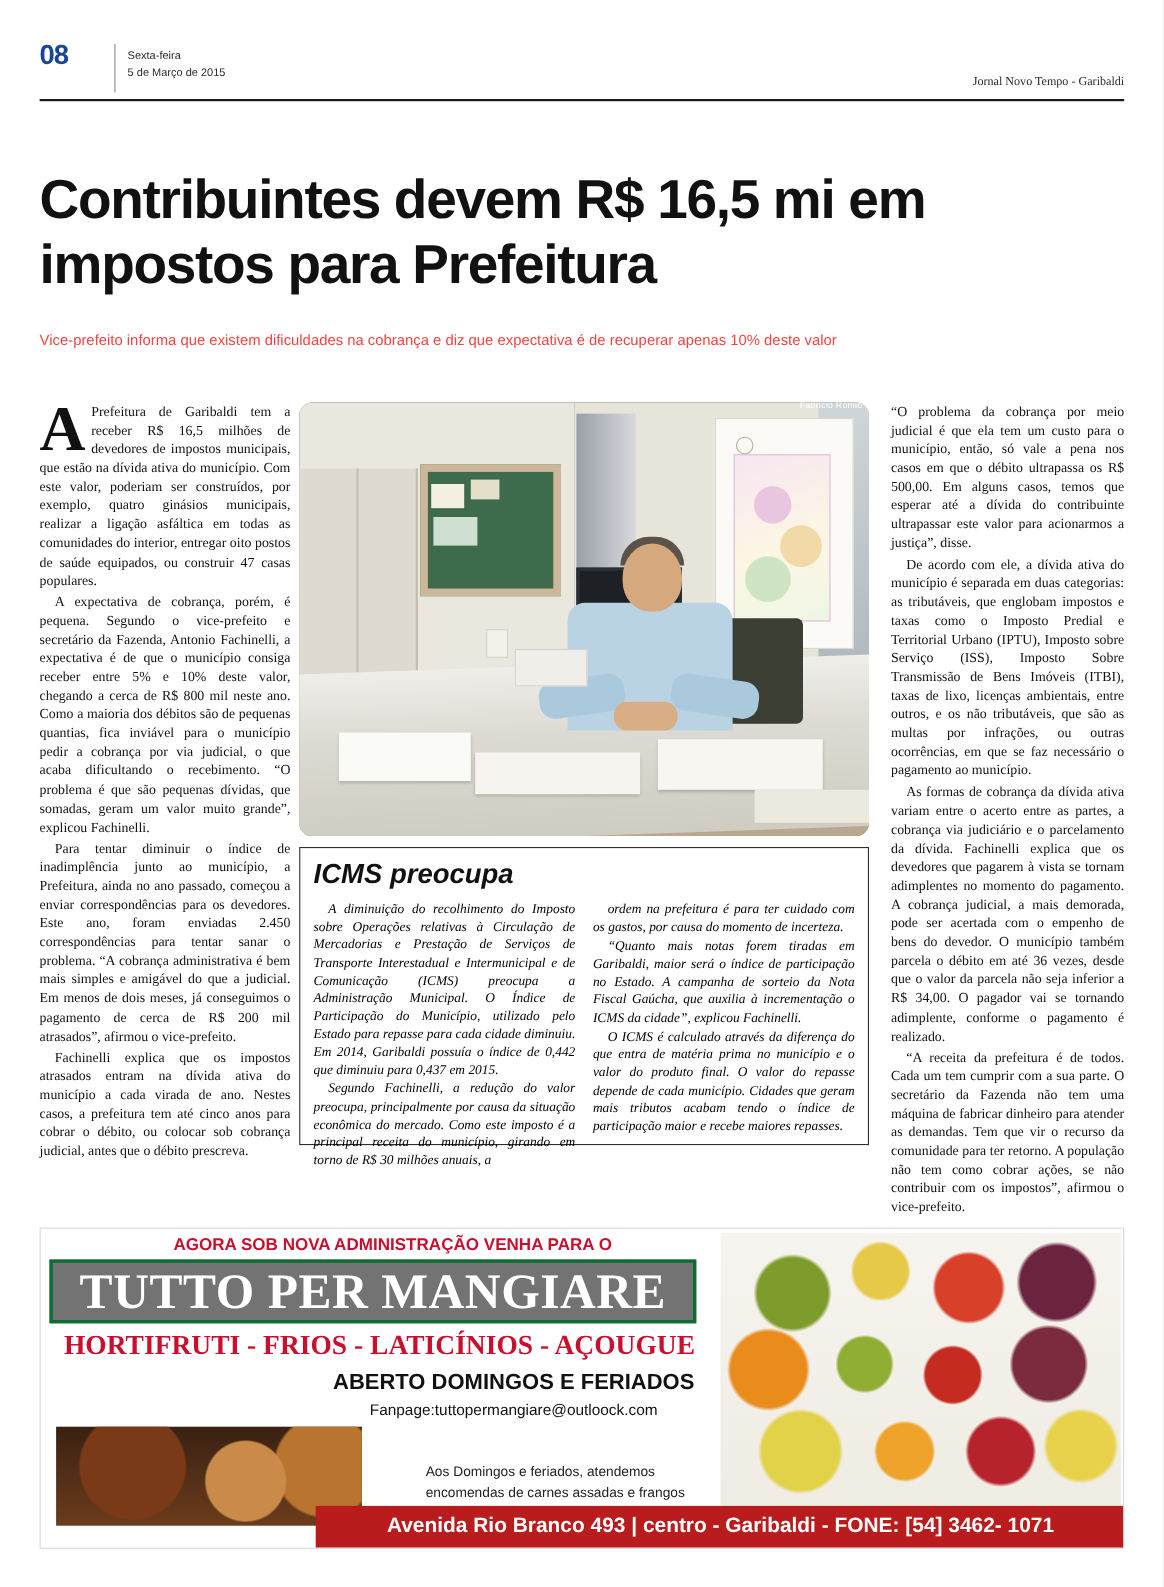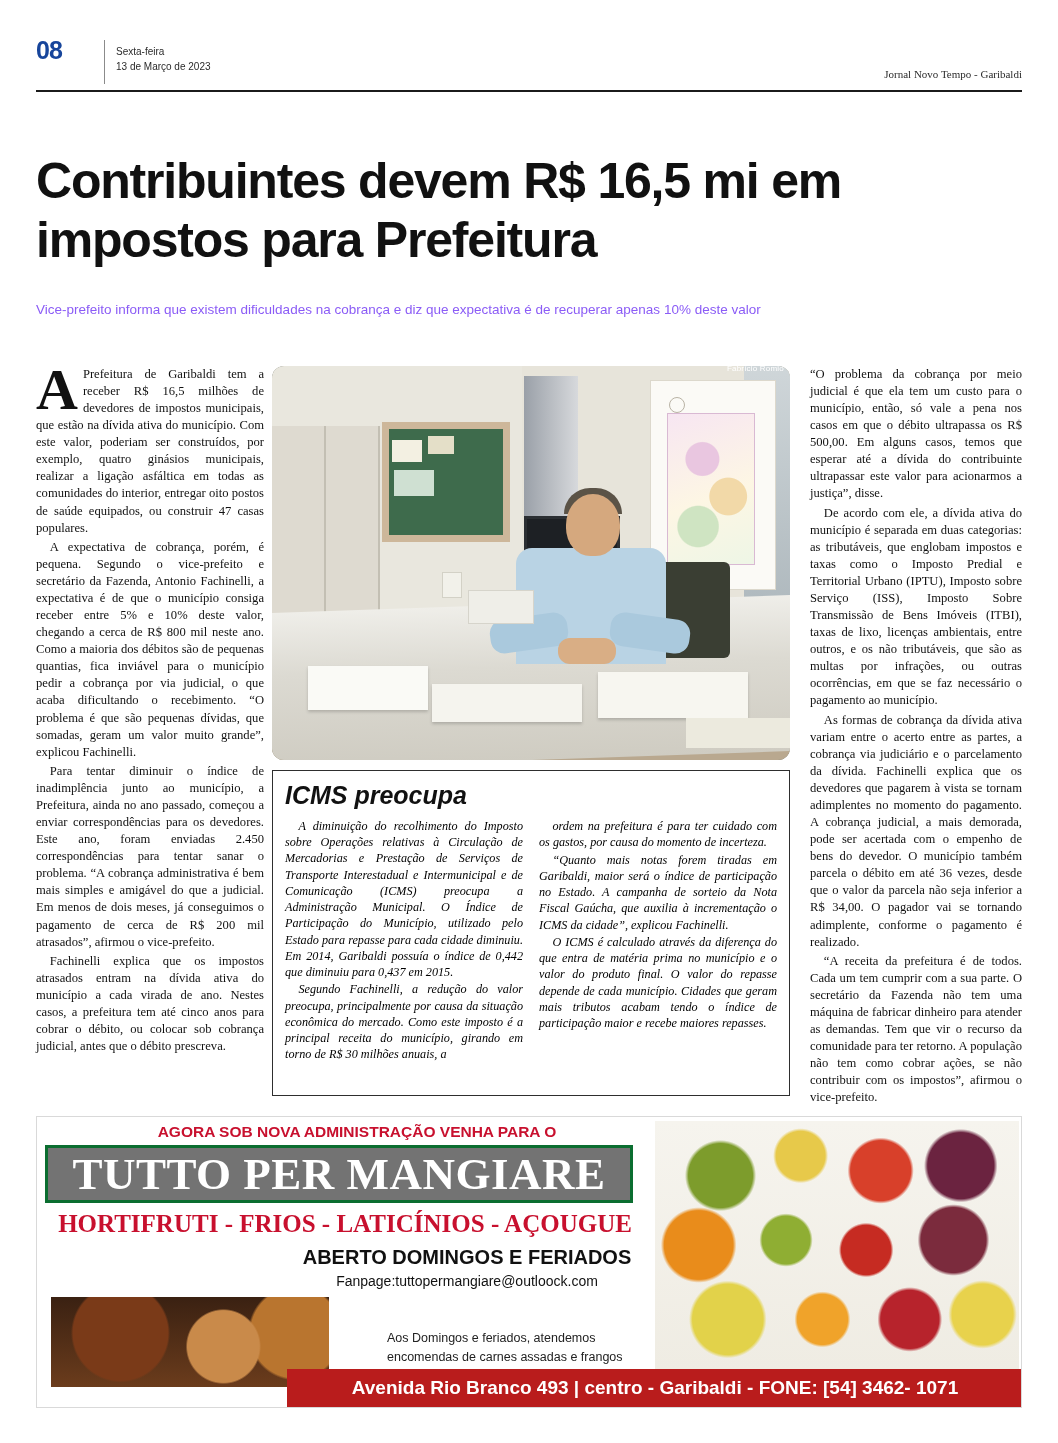--- a/index.html
+++ b/index.html
@@ -41,21 +41,21 @@
   
   .headline {
     position:absolute; left:36px; top:118px; width:900px;
     font-family:"Liberation Sans", sans-serif;
     font-weight:bold; font-size:50px; line-height:1.18; color:#111;
     letter-spacing:-1.2px;
   }
   .subhead {
     position:absolute; left:36px; top:300px; width:960px;
     font-family:"Liberation Sans", sans-serif;
-    font-size:13.5px; color:#8b5cf6; line-height:1.45;
+    font-size:13.5px; color:#ef4444; line-height:1.45;
   }
 
   
   .col { position:absolute; font-size:12.6px; line-height:1.355; color:#111; text-align:justify; }
   .col p { margin:0 0 0.18em 0; text-indent:1.1em; }
   .col p.first { text-indent:0; }
 
   .col-left  { left:36px;  top:366px; width:228px; }
   .col-right { left:810px; top:366px; width:212px; }
 
@@ -108,21 +108,21 @@
   .ph-chair { position:absolute; left:378px; top:196px; width:80px; height:96px; background:#3a3e33; border-radius:6px; }
   .ph-manT  { position:absolute; left:244px; top:182px; width:150px; height:116px; background:#b9d3e4; border-radius:16px 16px 0 0; }
   .ph-manH  { position:absolute; left:294px; top:128px; width:54px; height:62px; background:#d5a87e; border-radius:50% 50% 45% 45%; }
   .ph-manHair{position:absolute; left:292px; top:122px; width:58px; height:26px; background:#5b5347; border-radius:26px 26px 0 0; }
   .ph-armL  { position:absolute; left:218px; top:250px; width:78px; height:34px; background:#aac9dd; border-radius:14px; transform:rotate(-8deg); }
   .ph-armR  { position:absolute; left:338px; top:250px; width:80px; height:34px; background:#aac9dd; border-radius:14px; transform:rotate(8deg); }
   .ph-hands { position:absolute; left:286px; top:272px; width:58px; height:26px; background:#d9ae85; border-radius:12px; }
 
   
   .icms {
-    position:absolute; left:272px; top:770px; width:518px; height:326px;
+    position:absolute; left:272px; top:770px; width:518px; height:271px;
     border:1px solid #2e2e2e; padding:10px 12px 8px 12px;
   }
   .icms h2 {
     margin:0 0 8px 0; font-family:"Liberation Sans", sans-serif;
     font-style:italic; font-weight:bold; font-size:25px; color:#111;
   }
   .icms-cols { display:flex; gap:16px; }
   .icms-col { width:238px; font-style:italic; font-size:12.2px; line-height:1.33; text-align:justify; }
   .icms-col p { margin:0 0 0.1em 0; text-indent:1.1em; }
 
@@ -204,21 +204,21 @@
 </head>
 <body>
 
 <div class="page">
 
   <div class="masthead">
     <div class="page-num">08</div>
     <div class="vrule"></div>
     <div class="hdr-date">
       <div>Sexta-feira</div>
-      <div>13 de Março de 2023</div>
+      <div>5 de Março de 2015</div>
     </div>
     <div class="hdr-right">Jornal Novo Tempo - Garibaldi</div>
   </div>
 
   <h1 class="headline">Contribuintes devem R$ 16,5 mi em impostos para Prefeitura</h1>
   <div class="subhead">Vice-prefeito informa que existem dificuldades na cobrança e diz que expectativa é de recuperar apenas 10% deste valor</div>
 
   <div class="col col-left">
     <p class="first">
       <span class="dropcap">A</span>

